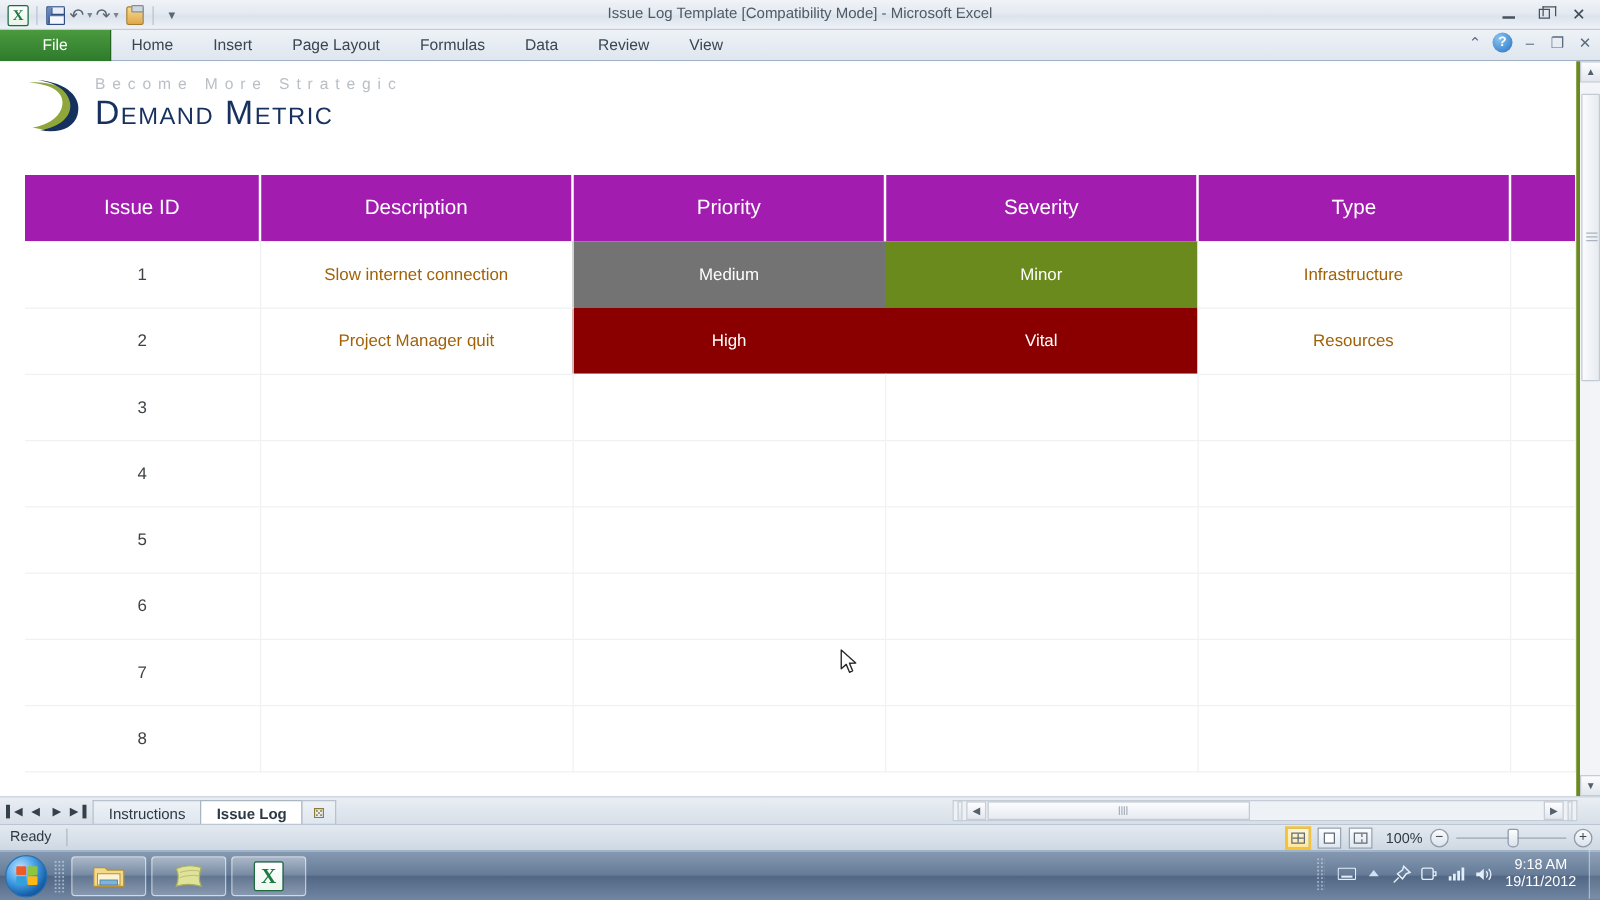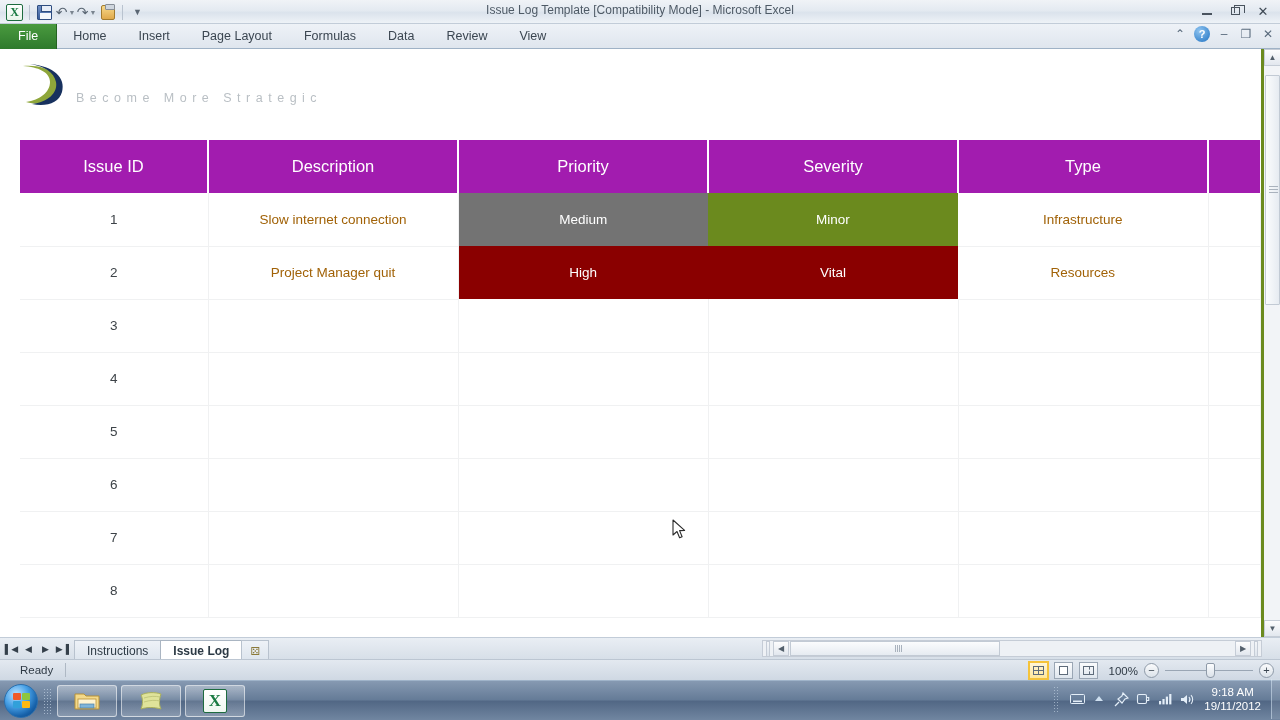--- a/index.html
+++ b/index.html
@@ -71,21 +71,21 @@
     background: linear-gradient(to bottom,#eef2f7,#dfe6ee);
     border-bottom: 1px solid #9fb2c6;
   }
   .tabs { position: absolute; left: 0; top: 0; display: flex; height: 25px; }
   .tab {
     padding: 0 16px; height: 25px; line-height: 25px; font-size: 12.5px; color: #3b4651;
     white-space: nowrap;
   }
   .tab.file {
     background: linear-gradient(to bottom,#4a9a3f,#2e7a2c);
-    color: #ffffff; font-weight: normal; padding: 0 18px;
+    color: #ffffff; font-weight: normal; padding: 0 34px;
     border-right: 1px solid #246321;
   }
   .ribbon-right { position: absolute; right: 4px; top: 2px; display: flex; align-items: center; gap: 6px; }
   .rr-ico { font-size: 12px; color: #5a6b7d; width: 16px; text-align: center; }
   .help-ico {
     width: 16px; height: 16px; border-radius: 50%;
     background: radial-gradient(circle at 35% 30%, #8fc4f0, #1f72c2);
     color: #fff; font-size: 11px; font-weight: bold; line-height: 16px; text-align: center;
   }
 
@@ -181,21 +181,21 @@
     display: flex; align-items: center; justify-content: center;
   }
   .hs-grip { width:1px;height:7px;background:#a9b2bd; box-shadow:2px 0 #a9b2bd,4px 0 #a9b2bd,6px 0 #a9b2bd;}
   .tabsplit { width:4px; height:16px; background:linear-gradient(to bottom,#f4f6f9,#dde4ec); border:1px solid #c5ccd6; margin:0 3px;}
 
   
   .statusbar {
     position: absolute; left: 0; top: 659px; width: 1280px; height: 21px;
     background: linear-gradient(to bottom,#e3e9f0,#cfd8e3);
     border-top: 1px solid #bcc6d2;
-    display: flex; align-items: center; padding-left: 12px;
+    display: flex; align-items: center;
   }
   .status-text { font-size: 11.5px; color: #2f3a45; padding-left: 8px; }
   .status-divider { width:1px;height:14px;background:#aeb8c4;margin-left:12px; }
   .status-right { position: absolute; right: 6px; top: 0; height: 21px; display: flex; align-items: center; gap: 6px; }
   .viewbtn {
     width: 19px; height: 17px; border: 1px solid #9aa6b4; background: linear-gradient(to bottom,#fbfcfd,#dfe6ee);
     position: relative;
   }
   .viewbtn.sel { outline: 2px solid #f5c33a; outline-offset: -1px; background: linear-gradient(to bottom,#fff6d8,#ffe79a); }
   .vb-grid { position:absolute; left:3px; top:3px; right:3px; bottom:3px; border:1px solid #5e6b7a; }
@@ -333,20 +333,21 @@
 
     <div class="logo-wrap">
       <div class="logo-mark">
         <svg width="48" height="48" viewBox="0 0 48 48">
           <path d="M3 6 C28 4, 42 16, 40 30 C38 42, 22 46, 6 42 C20 40, 30 32, 30 22 C30 12, 18 7, 3 6 Z" fill="#8ea63a"></path>
           <path d="M10 4 C34 6, 46 18, 42 32 C39 43, 26 47, 12 44 C28 42, 38 33, 36 22 C34 12, 24 6, 10 4 Z" fill="#17315e"></path>
         </svg>
       </div>
       <div class="logo-text">
         <div class="tagline">Become More Strategic</div>
+        <div class="brand">Demand Metric</div>
       </div>
     </div>
 
     <table class="tbl">
       <colgroup>
         <col style="width:188px">
           <col style="width:250px">
           <col style="width:250px">
         <col style="width:250px">
           <col style="width:250px">

